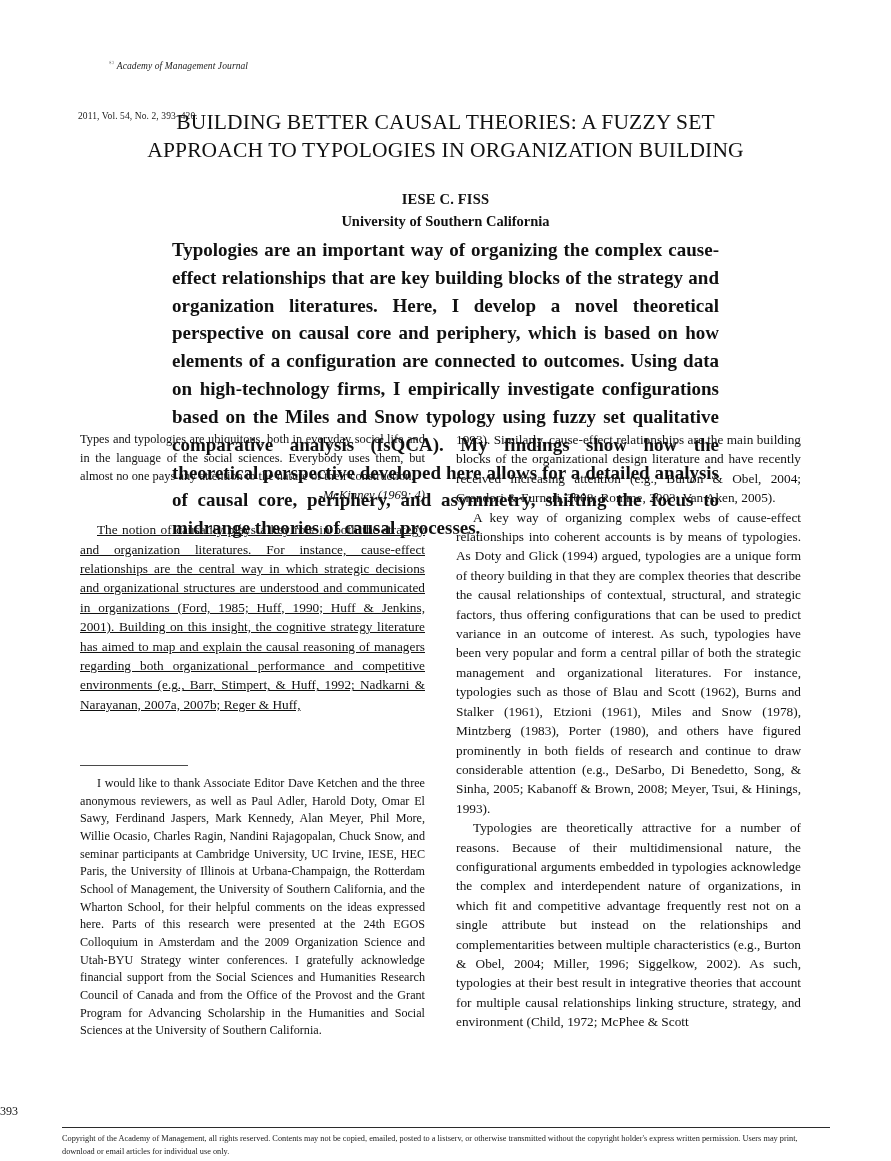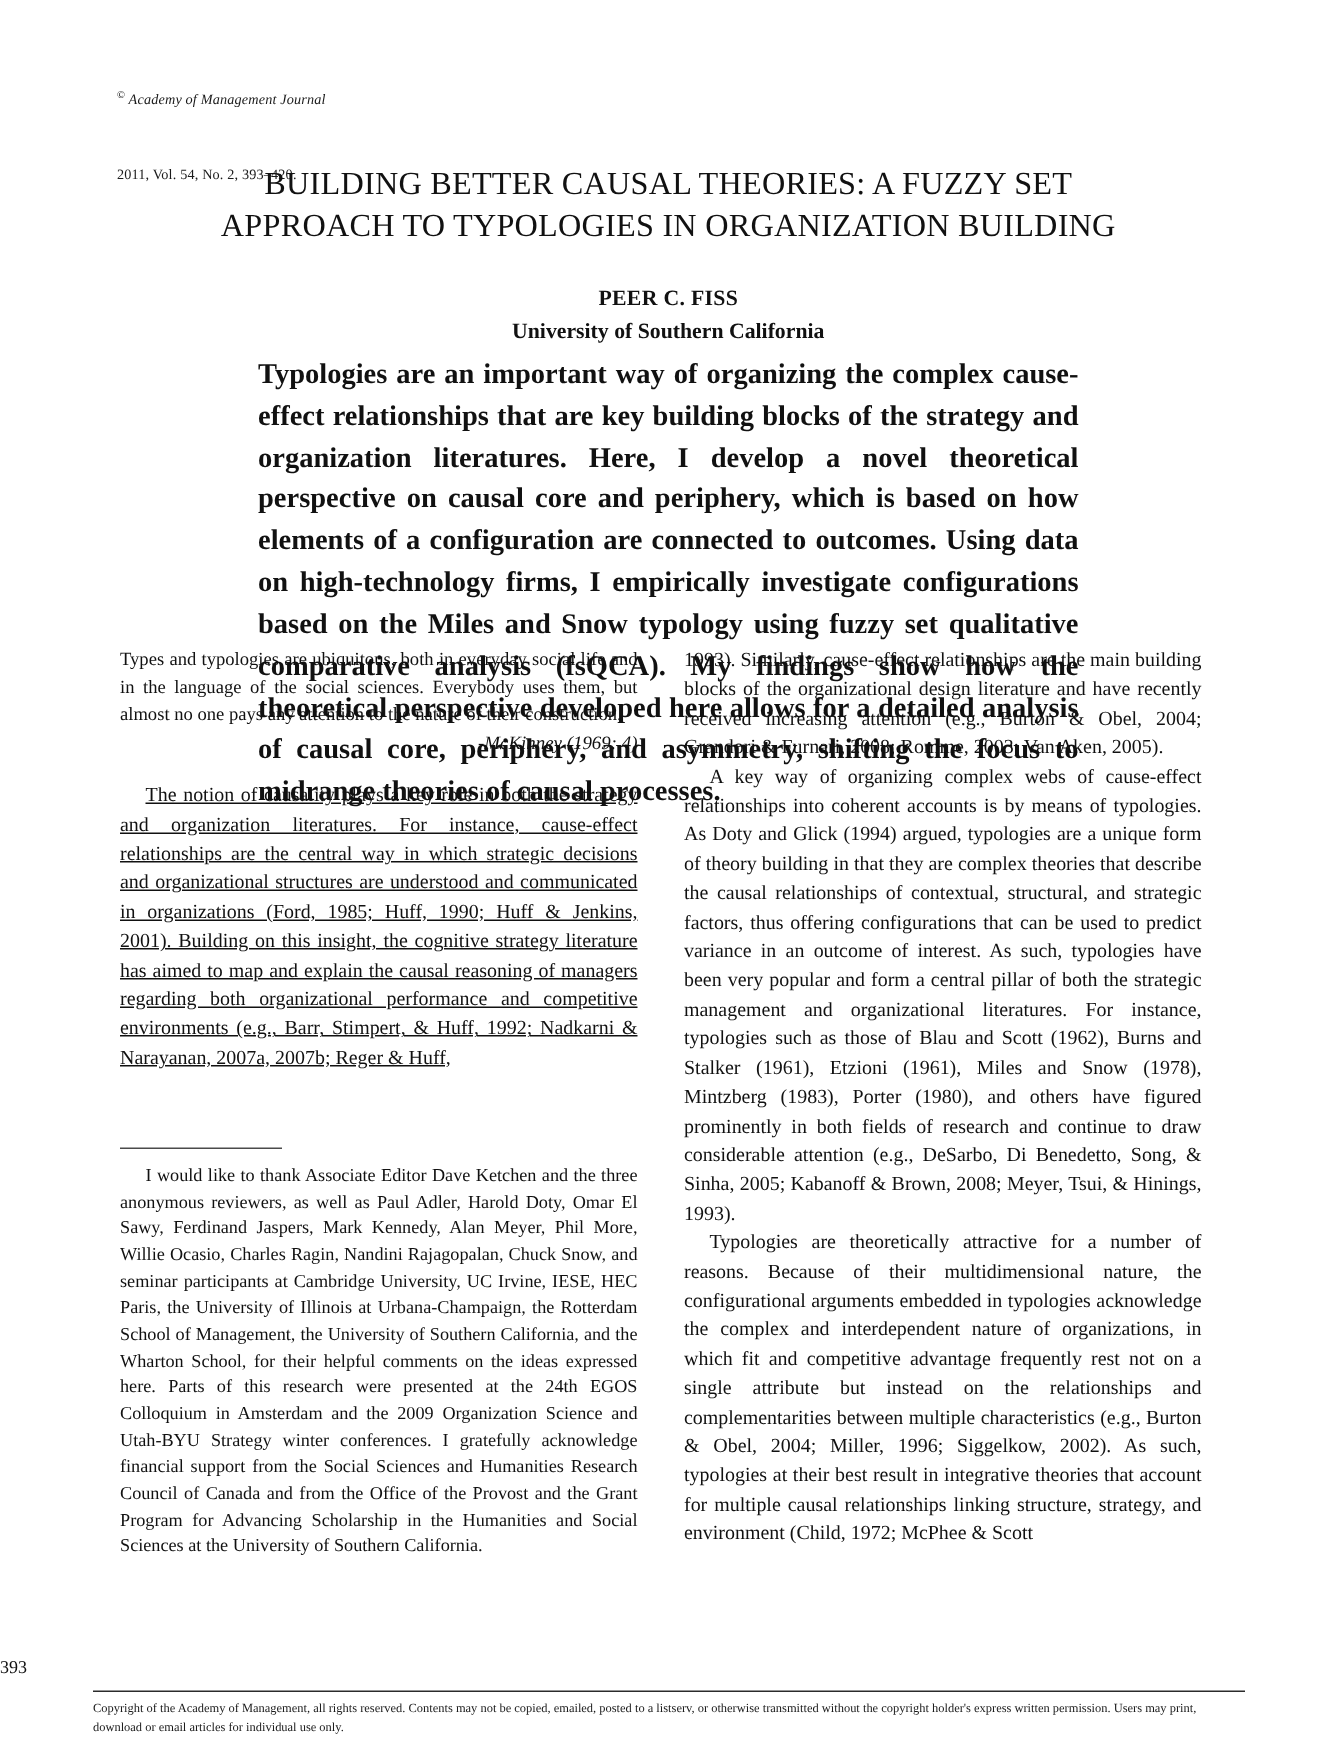--- a/index.html
+++ b/index.html
@@ -27,20 +27,21 @@
     position: absolute;
     left: 78px;
     top: 58px;
     font-size: 9.5px;
     line-height: 1.45;
     color: #1a1a1a;
   }
   .journal-header .jh-line1 {
     font-style: italic;
     letter-spacing: 0.1px;
+    margin-left: 31px;
   }
   .journal-header .jh-mark {
     font-style: normal;
     font-size: 7px;
     vertical-align: super;
   }
   .journal-header .jh-line2 {
     letter-spacing: 0.1px;
     margin-top: 36px;
   }
@@ -180,21 +181,21 @@
   <div class="journal-header">
     <div class="jh-line1"><span class="jh-mark">©</span> <span>Academy of Management Journal</span></div>
     <div class="jh-line2">2011, Vol. 54, No. 2, 393–420.</div>
   </div>
 
   <div class="title-block">
     <h1 class="article-title">
       <span>BUILDING BETTER CAUSAL THEORIES: A FUZZY SET</span><br>
       <span>APPROACH TO TYPOLOGIES IN ORGANIZATION BUILDING</span>
     </h1>
-    <div class="author-name">PEER C. FISS</div>
+    <div class="author-name">IESE C. FISS</div>
     <div class="author-affiliation">University of Southern California</div>
   </div>
 
   <div class="abstract">Typologies are an important way of organizing the complex cause-effect relationships that are key building blocks of the strategy and organization literatures. Here, I develop a novel theoretical perspective on causal core and periphery, which is based on how elements of a configuration are connected to outcomes. Using data on high-technology firms, I empirically investigate configurations based on the Miles and Snow typology using fuzzy set qualitative comparative analysis (fsQCA). My findings show how the theoretical perspective developed here allows for a detailed analysis of causal core, periphery, and asymmetry, shifting the focus to midrange theories of causal processes.</div>
 
   <div class="col col-left">
     <p class="epigraph">Types and typologies are ubiquitous, both in everyday social life and in the language of the social sciences. Everybody uses them, but almost no one pays any attention to the nature of their construction.</p>
     <p class="epigraph-source">-McKinney (1969: 4)</p>
     <p class="indent after-epigraph">The notion of causality plays a key role in both the strategy and organization literatures. For instance, cause-effect relationships are the central way in which strategic decisions and organizational structures are understood and communicated in organizations (Ford, 1985; Huff, 1990; Huff &amp; Jenkins, 2001). Building on this insight, the cognitive strategy literature has aimed to map and explain the causal reasoning of managers regarding both organizational performance and competitive environments (e.g., Barr, Stimpert, &amp; Huff, 1992; Nadkarni &amp; Narayanan, 2007a, 2007b; Reger &amp; Huff,</p>
   </div>

